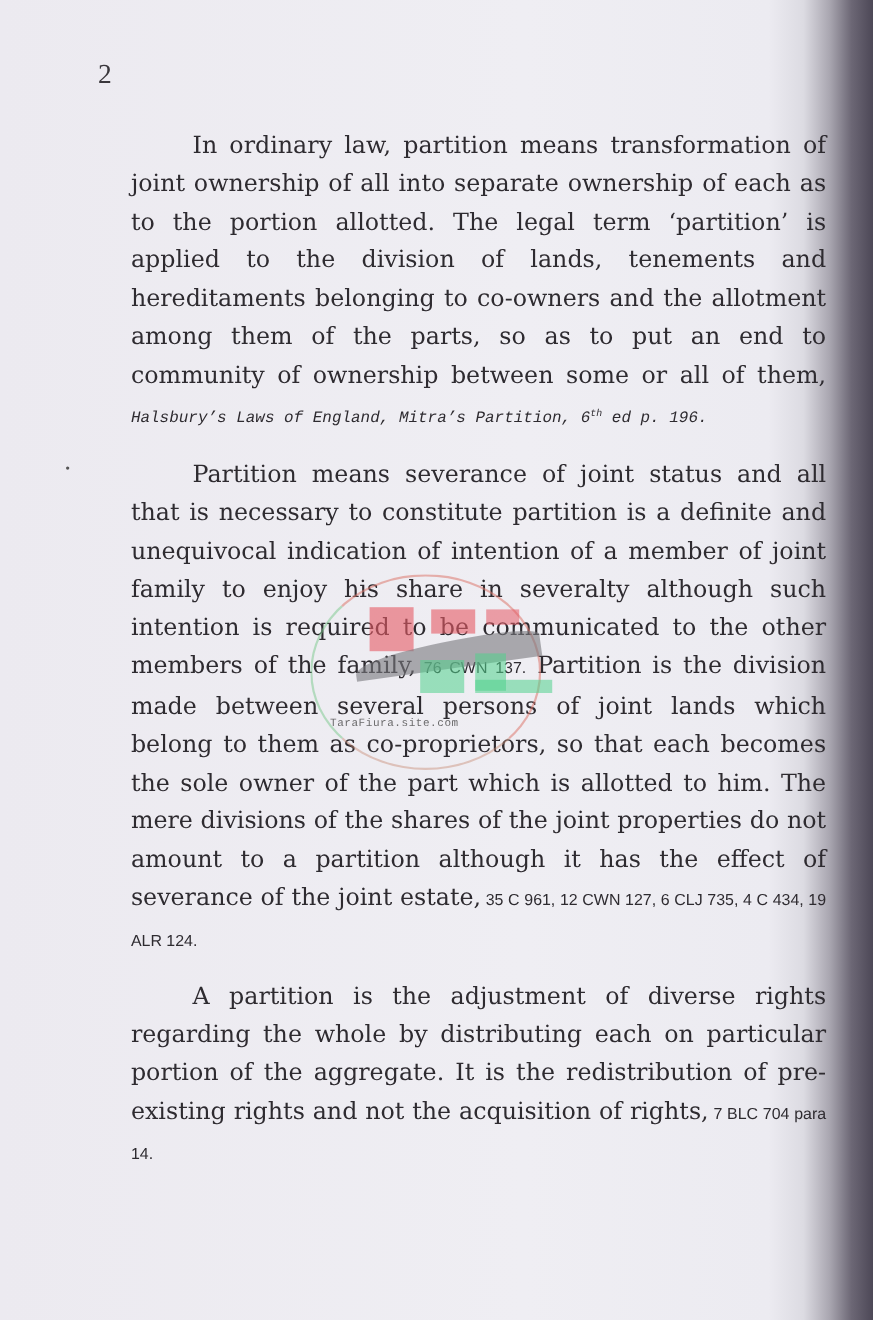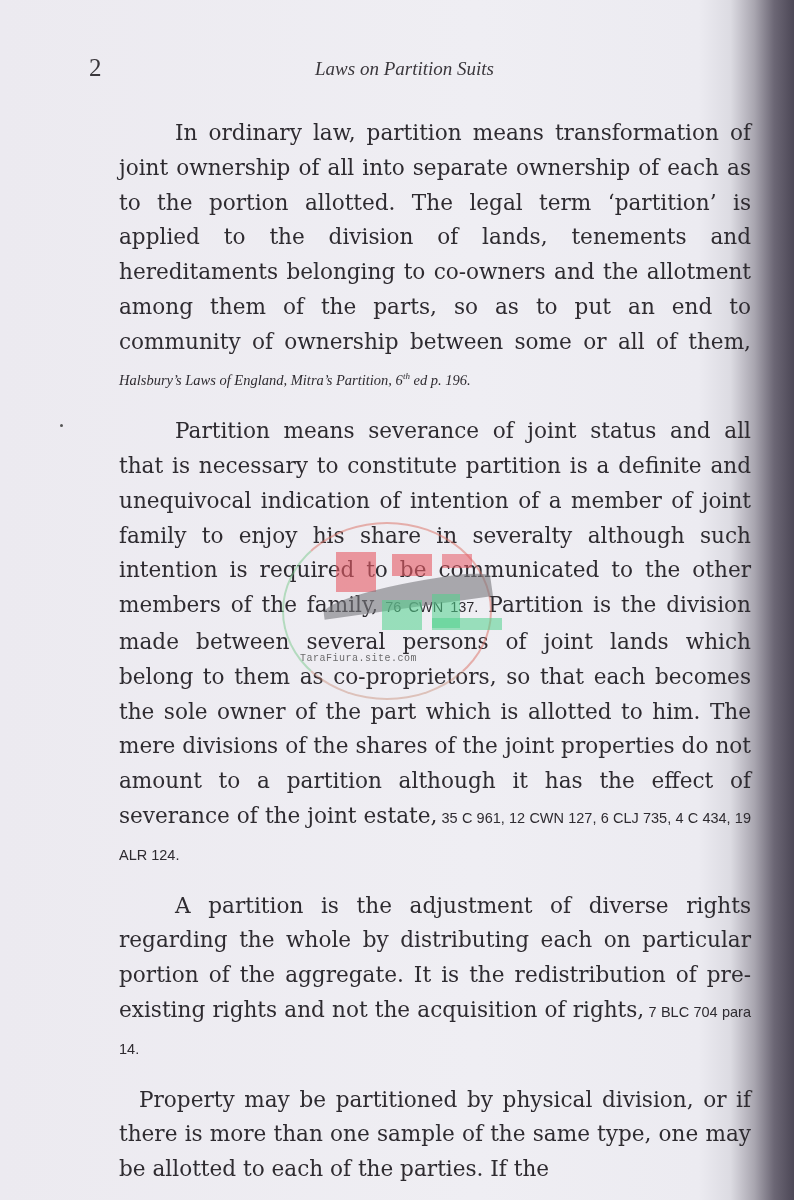--- a/index.html
+++ b/index.html
@@ -26,21 +26,21 @@
   .body-text {
     position:absolute; top:116px; left:0; width:632px;
     font-size:21.6px; line-height:34.8px; text-align:justify;
     word-spacing:0px;
   }
   .para { margin:0 0 16px 0; text-indent:56px; hyphens:none; }
   .para.no-indent { text-indent:20px; }
   .para .cite {
     font-size:14.5px; font-family:Liberation Sans, sans-serif;
   }
-  .para .cite-italic { font-style:italic; font-size:14.5px; font-family:Liberation Serif, serif; }
+  .para .cite-italic { font-style:italic; font-size:14.5px; font-family:Liberation Mono, monospace; }
   .para .sup { font-size:9px; vertical-align:super; }
   .watermark {
     position:absolute; left:282px; top:522px; width:214px; height:176px;
     pointer-events:none;
   }
   .watermark .ring {
     position:absolute; left:0; top:0; width:206px; height:174px; border-radius:50%;
     border:2px solid rgba(220,120,110,0.55); border-left-color:rgba(120,200,140,0.5); border-bottom-color:rgba(200,140,120,0.45);
   }
   .watermark .red1 { position:absolute; left:54px; top:30px; width:40px; height:40px; background:rgba(230,90,100,0.6); }
@@ -56,36 +56,32 @@
   .margin-dot { position:absolute; left:60px; top:424px; width:3px; height:3px; background:#555; border-radius:50%; }
 </style>
 </head>
 <body>
 
 <div class="margin-dot"></div>
 
 <div class="page">
   <div class="header">
     <span class="page-number">2</span>
-    <span class="running-title">Laws on Partition Suits</span>
   </div>
 
   <div class="body-text">
     <p class="para">
       <span>In ordinary law, partition means transformation of joint ownership of all into separate ownership of each as to the portion allotted. The legal term ‘partition’ is applied to the division of lands, tenements and hereditaments belonging to co-owners and the allotment among them of the parts, so as to put an end to community of ownership between some or all of them,</span>
       <span class="cite-italic"><span>Halsbury’s Laws of England, Mitra’s Partition, 6</span><span class="sup">th</span><span> ed p. 196.</span></span>
     </p>
     <p class="para">
       <span>Partition means severance of joint status and all that is necessary to constitute partition is a definite and unequivocal indication of intention of a member of joint family to enjoy his share in severalty although such intention is required to be communicated to the other members of the family,</span><span class="cite"> 76 CWN 137.</span><span> Partition is the division made between several persons of joint lands which belong to them as co-proprietors, so that each becomes the sole owner of the part which is allotted to him. The mere divisions of the shares of the joint properties do not amount to a partition although it has the effect of severance of the joint estate,</span><span class="cite"> 35 C 961, 12 CWN 127, 6 CLJ 735, 4 C 434, 19 ALR 124.</span>
     </p>
     <p class="para">
       <span>A partition is the adjustment of diverse rights regarding the whole by distributing each on particular portion of the aggregate. It is the redistribution of pre-existing rights and not the acquisition of rights,</span><span class="cite"> 7 BLC 704 para 14.</span>
-    </p>
-    <p class="para no-indent">
-      <span>Property may be partitioned by physical division, or if there is more than one sample of the same type, one may be allotted to each of the parties. If the</span>
     </p>
   </div>
 </div>
 
 <div class="watermark">
   <div class="ring"></div>
   <div class="red1"></div>
   <div class="red2"></div>
   <div class="red3"></div>
   <div class="swoosh"></div>

